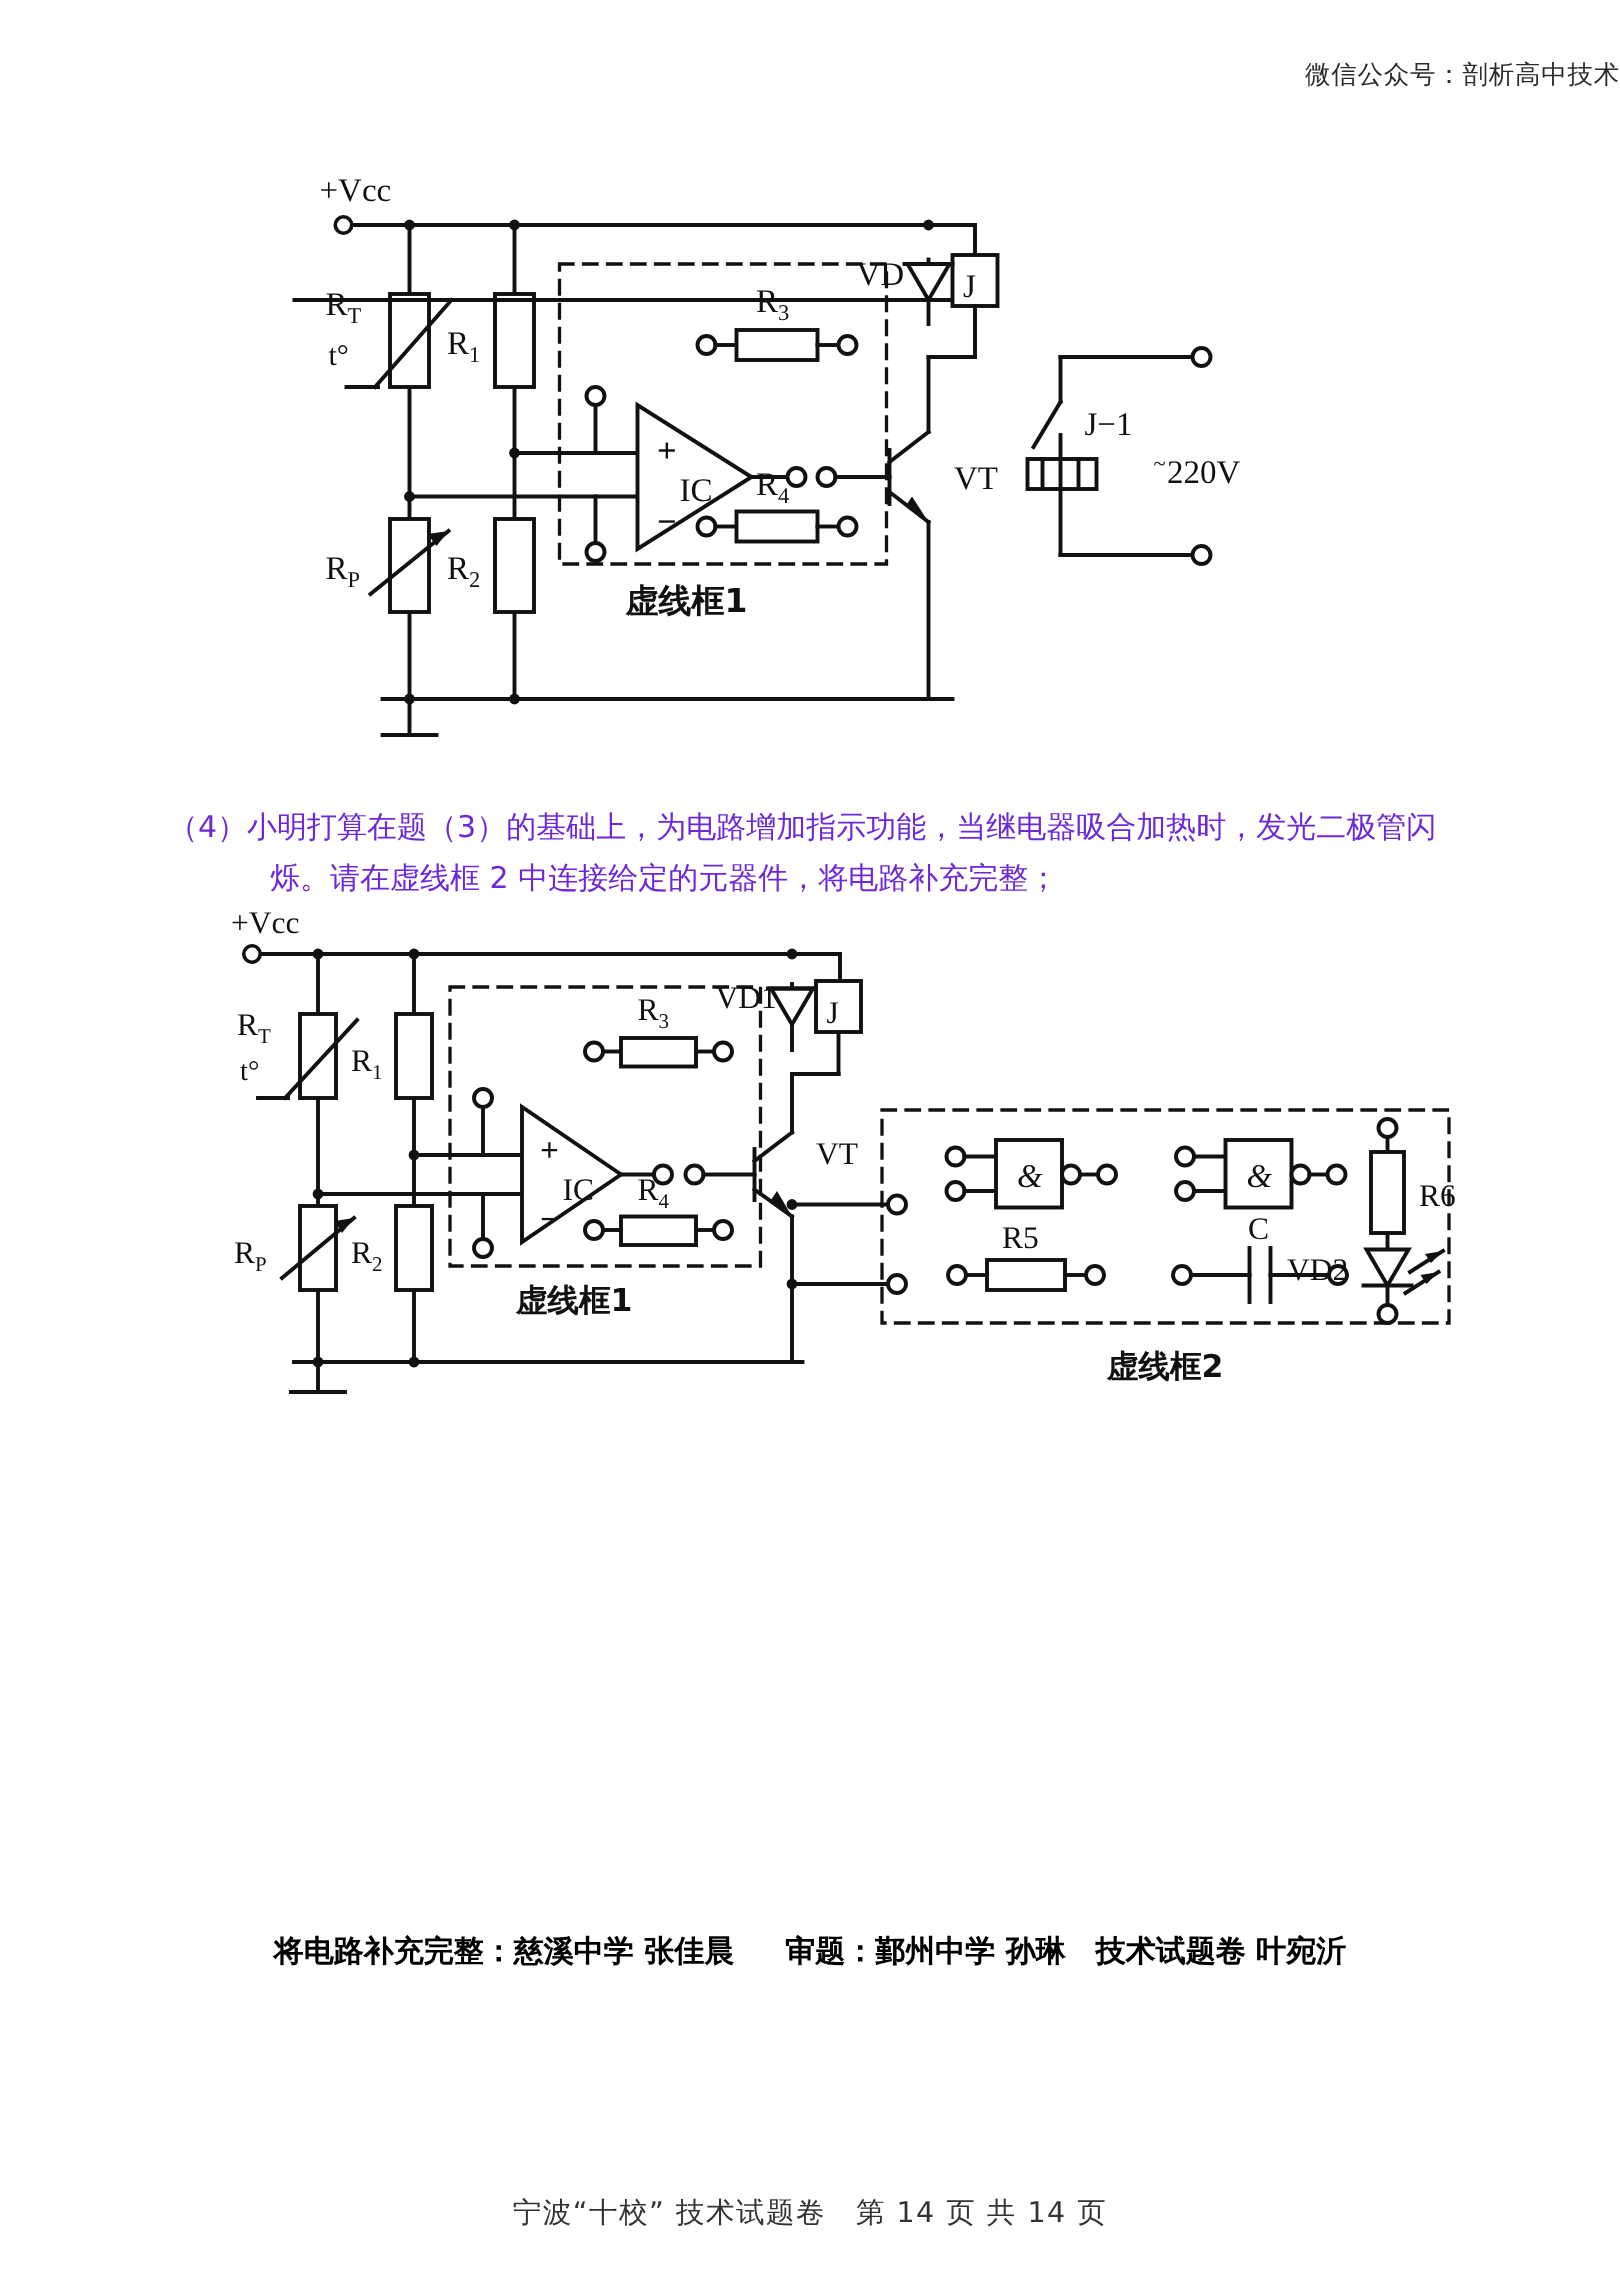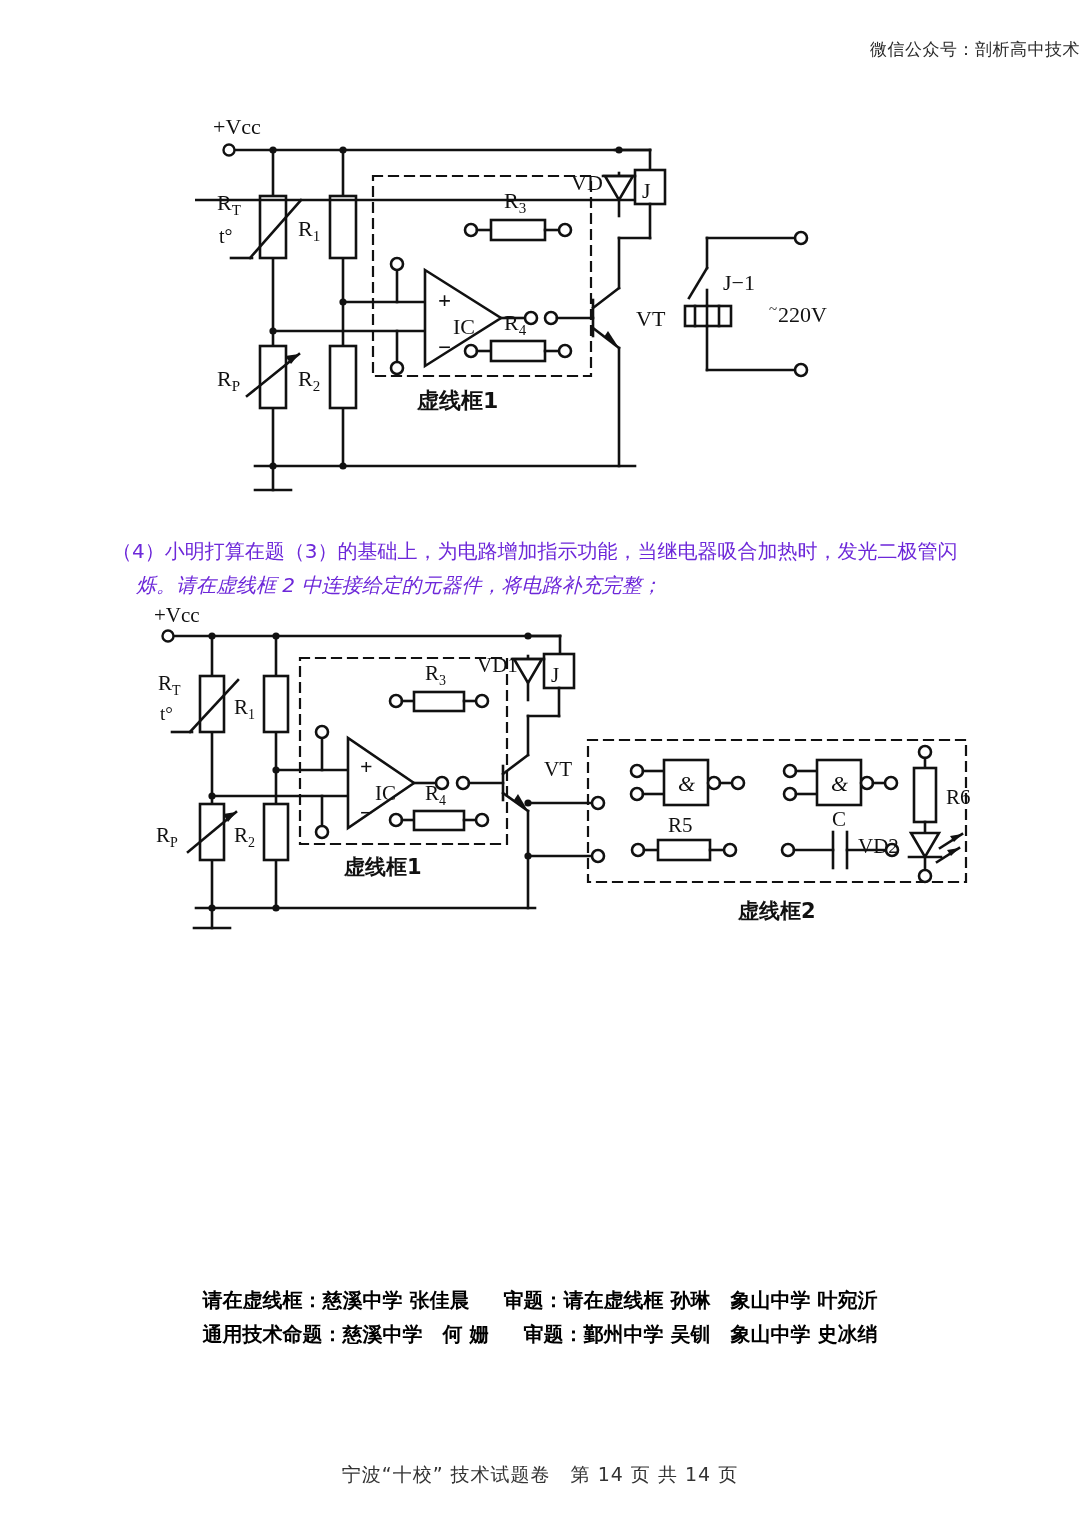--- a/index.html
+++ b/index.html
@@ -27,21 +27,21 @@
   
   .qblock {
     position: absolute;
     left: 112px; top: 534px; width: 870px;
     font-size: 20px;
     line-height: 34px;
     color: #6d28d9;
     font-family: "DejaVu Sans", "Liberation Sans", sans-serif;
   }
   .qline1 { display: block; white-space: nowrap; }
-  .qline2 { display: block; margin-left: 24px; white-space: nowrap; font-style: italic; }
+  .qline2 { display: block; margin-left: 68px; white-space: nowrap; }
 
   
   .signoff {
     position: absolute; left: 0; top: 1283px; width: 1080px;
     text-align: center;
     font-weight: bold;
     font-size: 20px;
     line-height: 34px;
     font-family: "DejaVu Sans", "Liberation Sans", sans-serif;
     color: #000;
@@ -418,22 +418,19 @@
   </svg>
   </div>
 
   <div class="qblock">
     <span class="qline1"><span>（4）</span><span>小明打算在题（3）的基础上，为电路增加指示功能，当继电器吸合加热时，发光二极管闪</span></span>
     <span class="qline2">烁。请在虚线框 2 中连接给定的元器件，将电路补充完整；</span>
   </div>
 
   <div class="signoff">
     <div>
-      <span>请在虚线框：慈溪中学 张佳晨</span><span class="gap"></span><span>审题：请在虚线框 孙琳　象山中学 叶宛沂</span>
-    </div>
-    <div>
-      <span>通用技术命题：慈溪中学　何 姗</span><span class="gap"></span><span>审题：鄞州中学 吴钏　象山中学 史冰绡</span>
+      <span>将电路补充完整：慈溪中学 张佳晨</span><span class="gap"></span><span>审题：鄞州中学 孙琳　技术试题卷 叶宛沂</span>
     </div>
   </div>
 
   <div class="pagefoot">宁波“十校” 技术试题卷　第 14 页 共 14 页</div>
 
 </div>
 
 </body></html>

